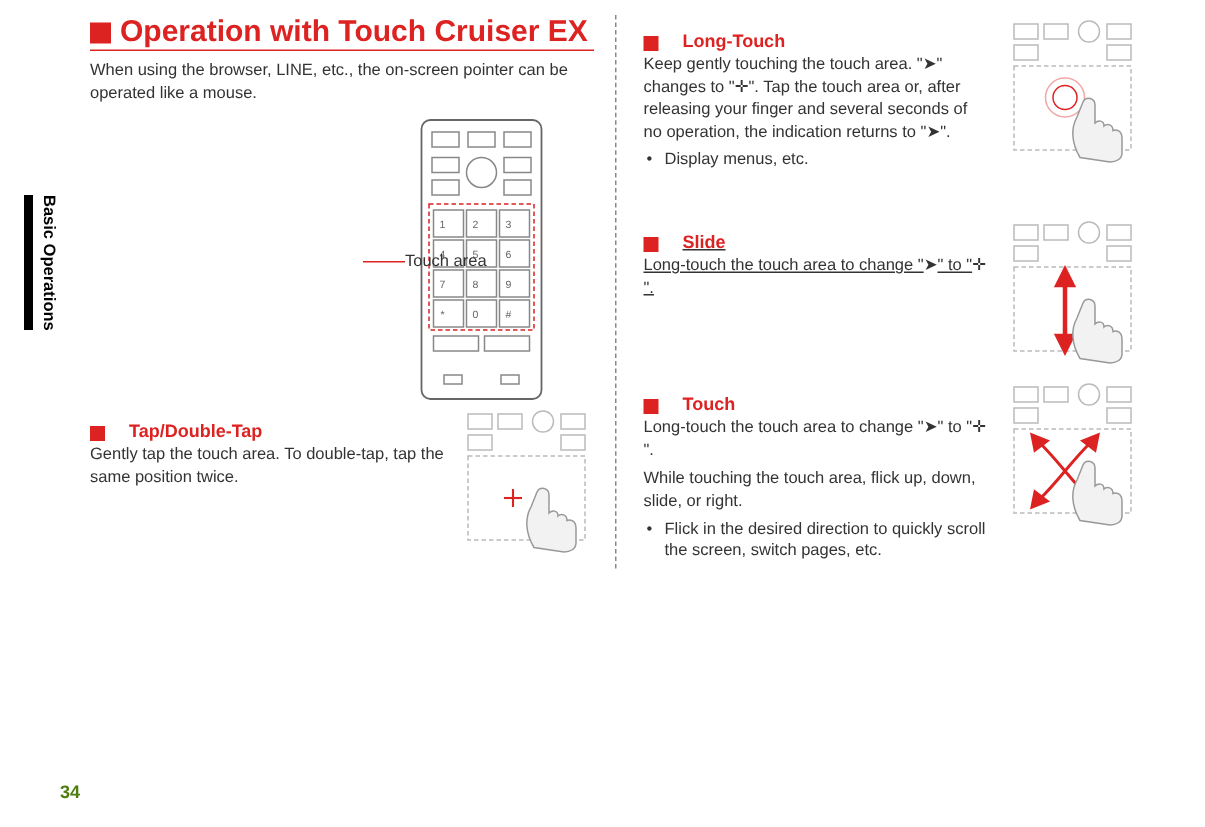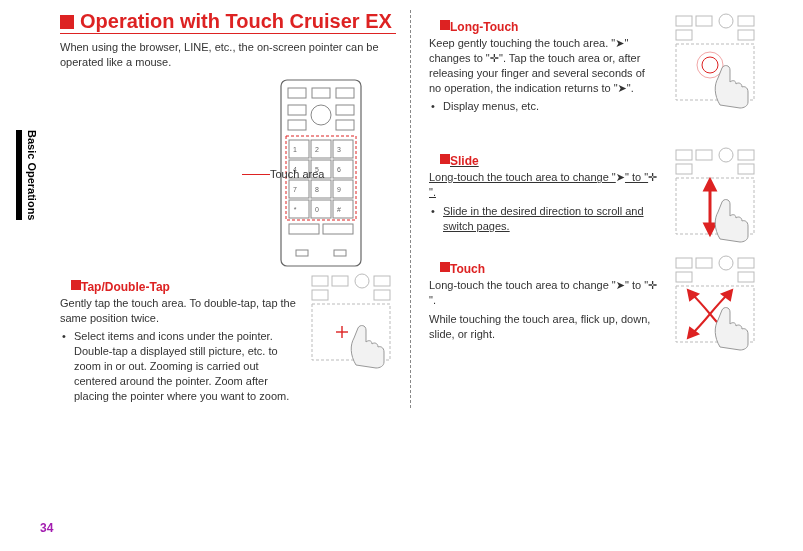--- a/index.html
+++ b/index.html
@@ -24,21 +24,21 @@
     color: #000;
     border-left: 6px solid #000;
     padding-left: 4px;
   }
   .page-number {
     position: absolute;
     left: 40px;
     bottom: 16px;
     font-weight: bold;
     font-size: 12px;
-    color: #a21caf;
+    color: #4d7c0f;
   }
   .columns {
     position: absolute;
     left: 60px;
     top: 10px;
     right: 20px;
     display: flex;
     gap: 0;
   }
   .col {
@@ -65,24 +65,23 @@
     background: #d22;
   }
   .section-title-bar h1 {
     margin: 0;
     font-size: 20px;
     color: #d22;
     font-weight: bold;
   }
   .subhead {
     display: flex;
-    align-items: flex-start;
-    gap: 0;
+    align-items: flex-end;
+    gap: 16px;
     margin-top: 10px;
-    margin-left: 11px;
   }
   .subhead .sq {
     width: 10px;
     height: 10px;
     background: #d22;
   }
   .subhead .t {
     font-weight: bold;
     color: #d22;
     font-size: 12px;
@@ -201,23 +200,20 @@
       <div class="label-toucharea">Touch area</div>
     </div>
 
     <div class="gesture-row">
       <div class="gesture-text">
         <div class="subhead">
           <div class="sq"></div>
           <span class="t">Tap/Double-Tap</span>
         </div>
         <p>Gently tap the touch area. To double-tap, tap the same position twice.</p>
-        <ul class="bullet">
-            <li>Select items and icons under the pointer. Double-tap a displayed still picture, etc. to zoom in or out. Zooming is carried out centered around the pointer. Zoom after placing the pointer where you want to zoom.</li>
-          </ul>
       </div>
       <div class="gesture-img">
         <svg width="90" height="100" viewBox="0 0 90 100">
           <g stroke="#bbb" fill="none">
             <rect x="6" y="6" width="16" height="10"></rect>
               <rect x="26" y="6" width="16" height="10"></rect>
             <circle cx="56" cy="11" r="7"></circle>
             <rect x="68" y="6" width="16" height="10"></rect>
             <rect x="6" y="20" width="16" height="10"></rect>
               <rect x="68" y="20" width="16" height="10"></rect>
@@ -269,23 +265,20 @@
 
     <div class="gesture-row" style="margin-top:26px;text-decoration:underline;">
       <div class="gesture-text">
         <div class="subhead">
           <div class="sq"></div>
           <span class="t">Slide</span>
         </div>
         <p>
           <span>Long-touch the touch area to change "</span><span class="icon-cursor">➤</span><span>" to "</span><span class="icon-cursor">✛</span><span>".</span>
         </p>
-        <ul class="bullet">
-            <li>Slide in the desired direction to scroll and switch pages.</li>
-          </ul>
       </div>
       <div class="gesture-img">
         <svg width="90" height="100" viewBox="0 0 90 100">
           <g stroke="#bbb" fill="none">
             <rect x="6" y="6" width="16" height="10"></rect>
               <rect x="26" y="6" width="16" height="10"></rect>
             <circle cx="56" cy="11" r="7"></circle>
             <rect x="68" y="6" width="16" height="10"></rect>
             <rect x="6" y="20" width="16" height="10"></rect>
               <rect x="68" y="20" width="16" height="10"></rect>
@@ -304,20 +297,23 @@
     <div class="gesture-row" style="margin-top:8px;">
       <div class="gesture-text">
         <div class="subhead">
           <div class="sq"></div>
           <span class="t">Touch</span>
         </div>
         <p>
           <span>Long-touch the touch area to change "</span><span class="icon-cursor">➤</span><span>" to "</span><span class="icon-cursor">✛</span><span>".</span>
         </p>
         <p>While touching the touch area, flick up, down, slide, or right.</p>
+        <ul class="bullet">
+            <li>Flick in the desired direction to quickly scroll the screen, switch pages, etc.</li>
+          </ul>
       </div>
       <div class="gesture-img">
         <svg width="90" height="100" viewBox="0 0 90 100">
           <g stroke="#bbb" fill="none">
             <rect x="6" y="6" width="16" height="10"></rect>
               <rect x="26" y="6" width="16" height="10"></rect>
             <circle cx="56" cy="11" r="7"></circle>
             <rect x="68" y="6" width="16" height="10"></rect>
             <rect x="6" y="20" width="16" height="10"></rect>
               <rect x="68" y="20" width="16" height="10"></rect>

